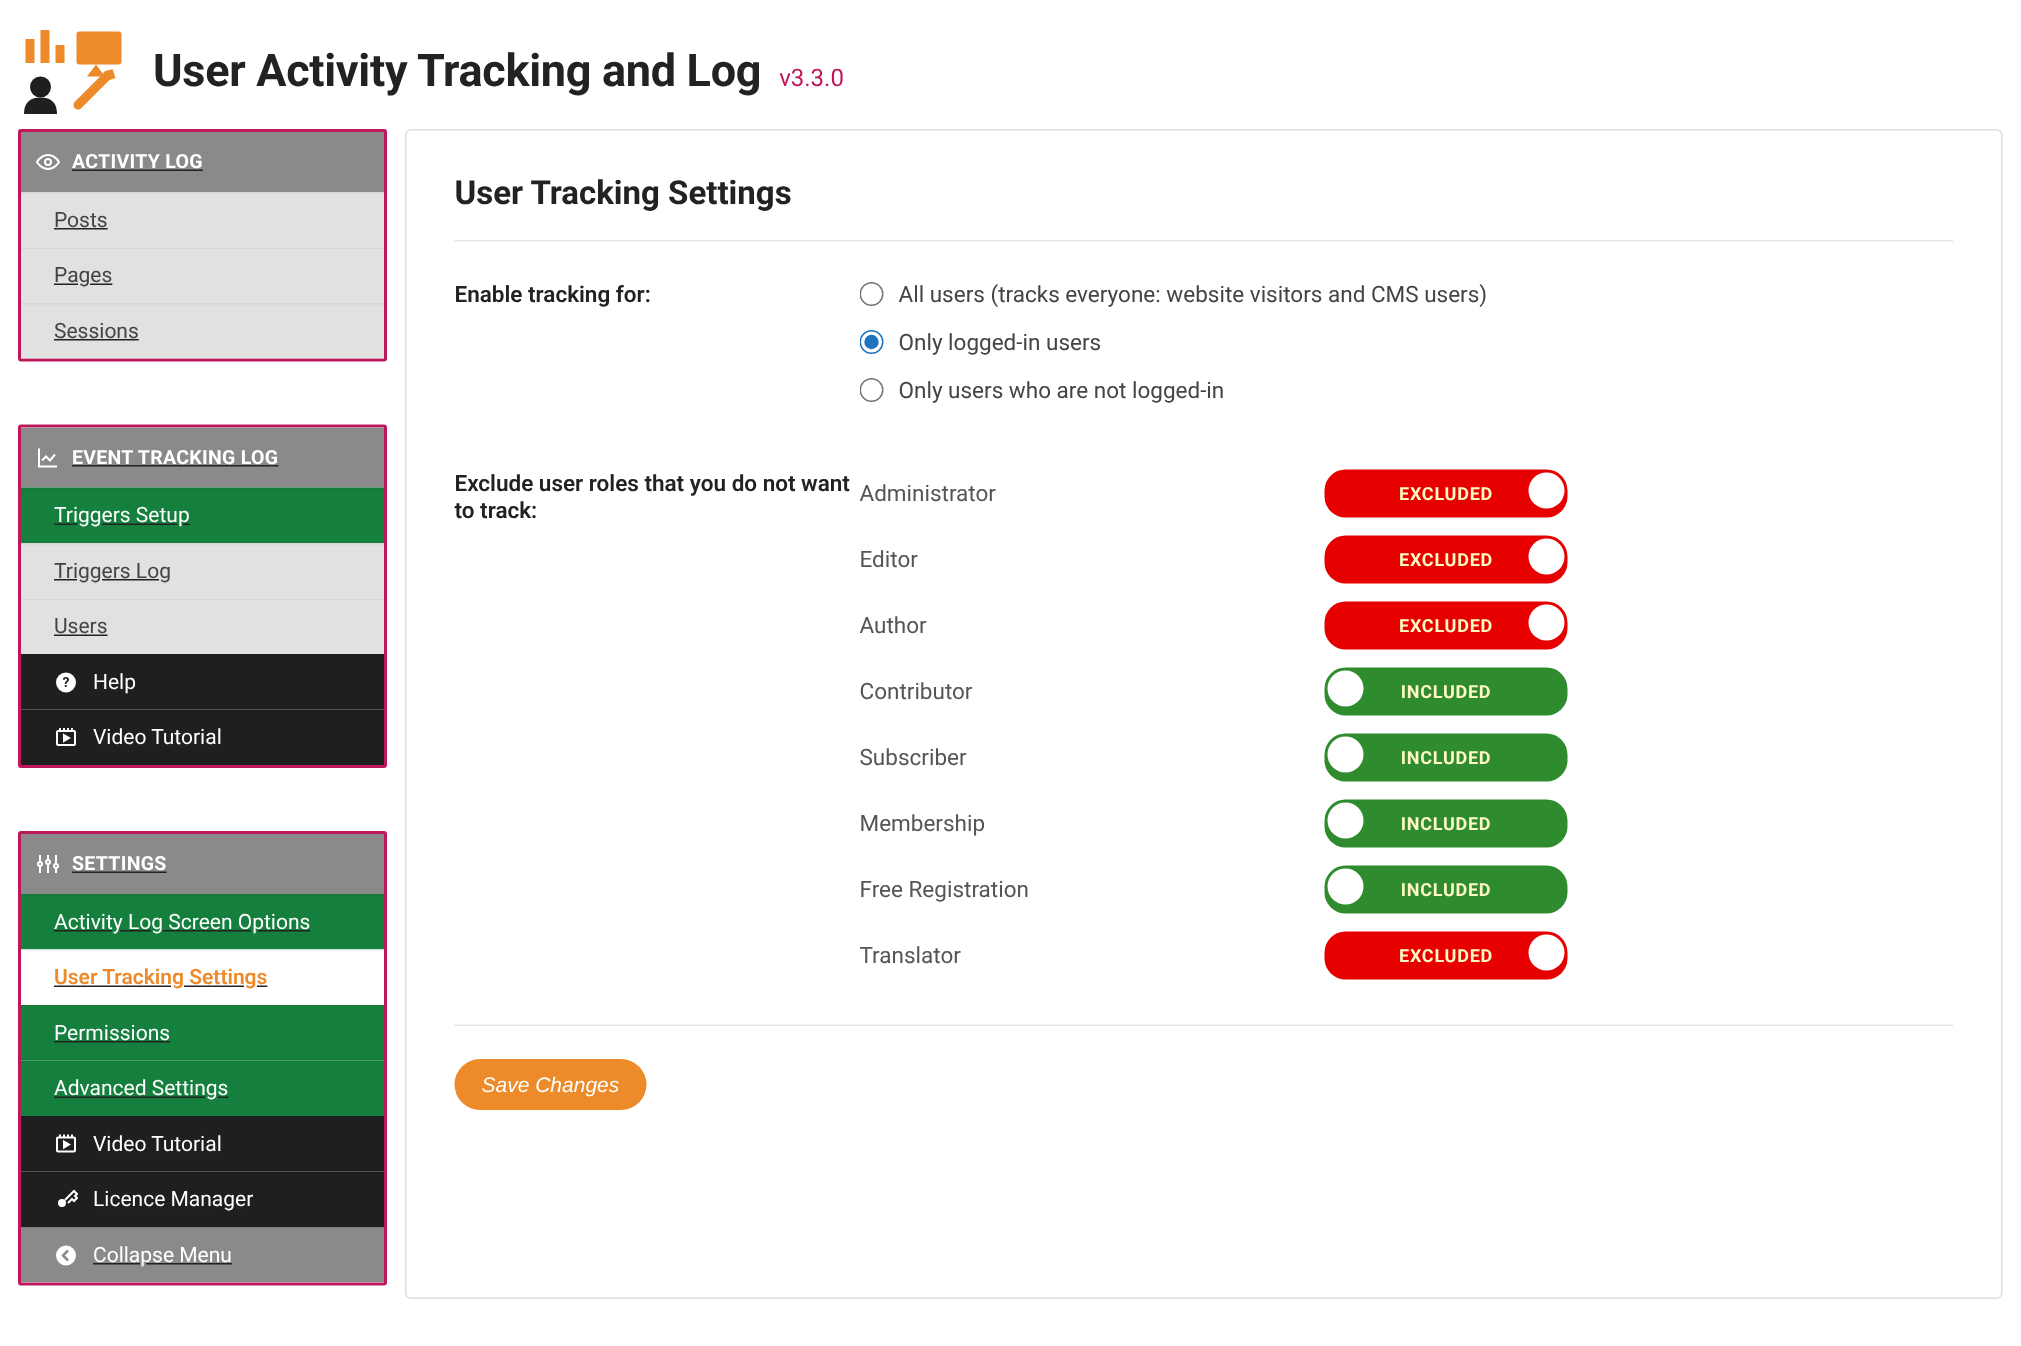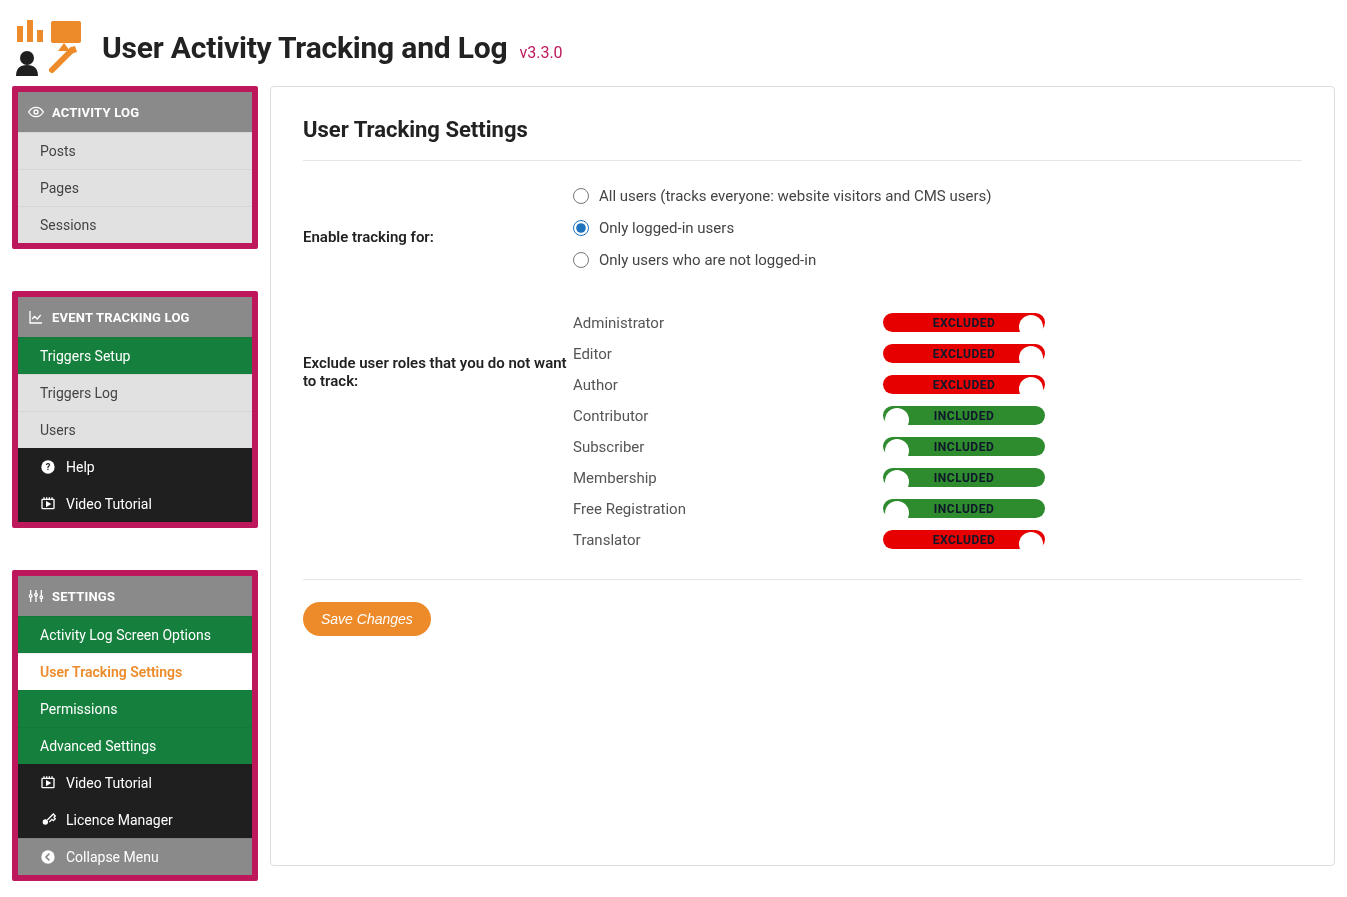--- a/index.html
+++ b/index.html
@@ -25,21 +25,21 @@
   .title { font-size: 30px; font-weight: 700; letter-spacing: -0.2px; }
   .version { font-size: 16px; color: #be185d; font-weight: 400; }
 
   .layout {
     display: flex;
     align-items: flex-start;
     gap: 12px;
     padding: 0 12px 20px;
   }
   .sidebar { width: 246px; flex: 0 0 246px; }
-  .section { margin-bottom: 42px; border:6px solid #be185d; border-radius:2px; overflow:hidden; }
+  .section { margin-bottom: 42px; border:2px solid #be185d; border-radius:2px; overflow:hidden;text-decoration:underline; }
   .section:last-child { margin-bottom: 0; }
   .section-header {
     background: #8a8a8a;
     color: #fff;
     font-weight: 700;
     font-size: 13px;
     letter-spacing: 0.2px;
     padding: 12px 10px;
     display:flex; align-items:center; gap:8px;
   }
@@ -71,33 +71,33 @@
     margin-bottom: 18px;
   }
   .hr { border:0; border-top:1px solid #e6e6e6; margin: 0 0 26px; }
   .row {
     display: flex;
     align-items: flex-start;
     margin-bottom: 30px;
   }
   .row .label-col {
     width: 270px; flex: 0 0 270px;
-    font-size: 15px; font-weight: 600; color:#222;margin-top:41px;
+    font-size: 15px; font-weight: 600; color:#222;
   }
   .row .field-col { flex: 1; }
 
   .radio-line { display:flex; align-items:center; gap:10px; font-size:15px; color:#444; margin-bottom: 14px; }
   .radio-line input[type=radio] { width:16px; height:16px; accent-color:#1e73be; }
   .roles { display:flex; flex-direction:column; gap:12px; }
   .role-row { display:flex; align-items:center; justify-content:flex-start; gap: 20px; }
   .role-name { width: 290px; font-size: 15px; color:#555; }
   .toggle {
-    width: 162px; height: 19px; border-radius: 14px;
+    width: 162px; height: 32px; border-radius: 14px;
     position: relative; display:flex; align-items:center; justify-content:center;
-    font-weight:700; font-size:12px; letter-spacing:0.5px; color:#0f172a;
+    font-weight:700; font-size:12px; letter-spacing:0.5px; color:#fef9c3;
     cursor:pointer; user-select:none;
   }
   .toggle .knob {
     position:absolute; top:2px; width:24px; height:24px; border-radius:50%;
     background:#fff;
   }
   .toggle.excluded { background:#e60000; }
   .toggle.excluded .knob { right:2px; }
   .toggle.included { background:#2e8b2e; }
   .toggle.included .knob { left:2px; }

